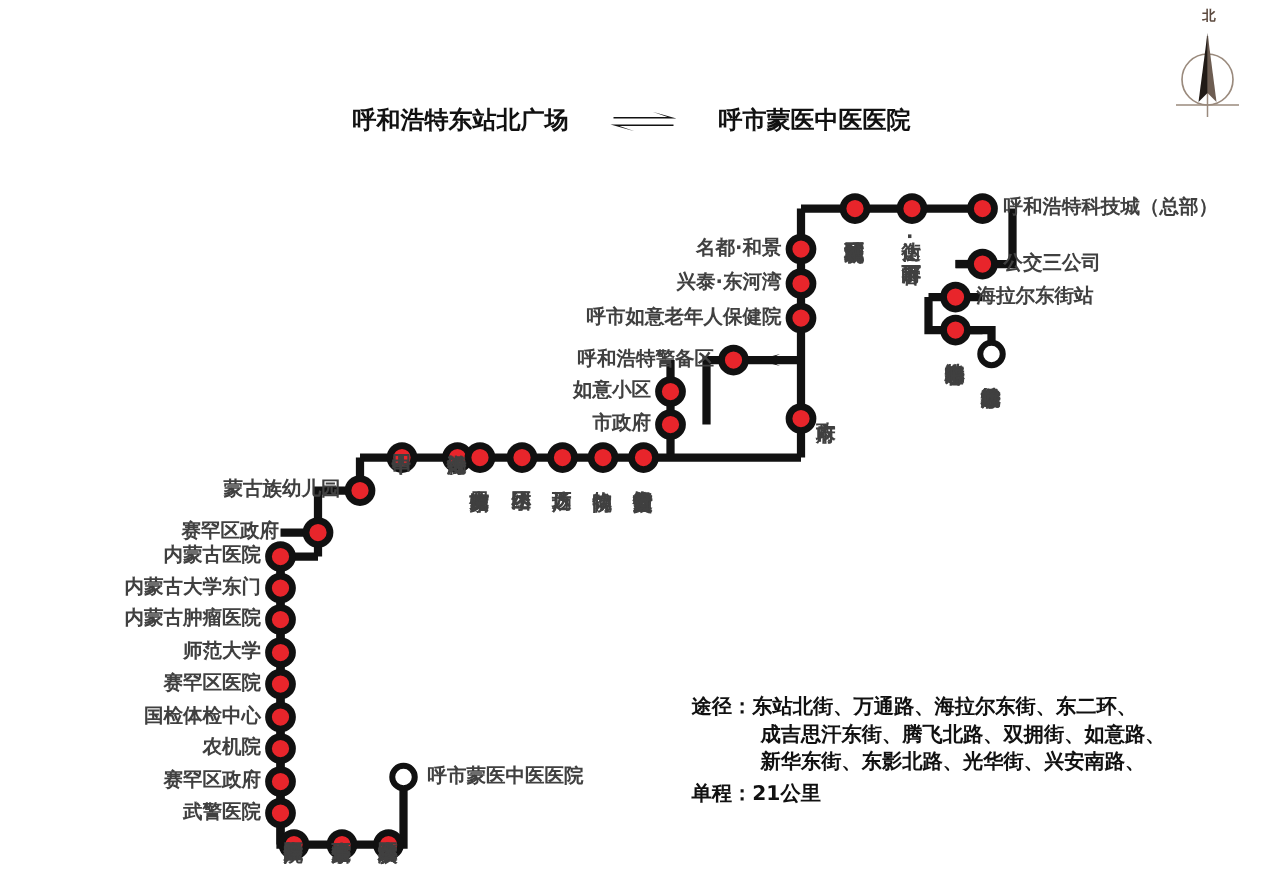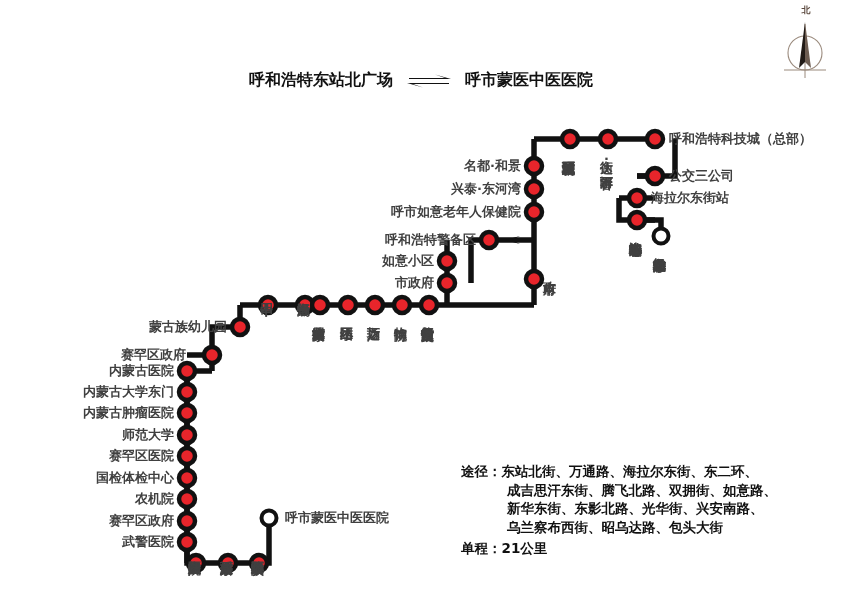--- a/index.html
+++ b/index.html
@@ -16,21 +16,21 @@
 
   
   .title{
     position:absolute;left:0;top:24px;width:842px;
     text-align:center;
     font-size:27px;font-weight:bold;letter-spacing:1px;
     color:#111;
   }
   .subtitle-wrap{
     position:absolute;left:0;top:70px;width:842px;
-    display:flex;align-items:center;justify-content:center;gap:12px;
+    display:flex;align-items:center;justify-content:center;gap:26px;
     font-size:16px;font-weight:bold;color:#111;
   }
   .sub-arrows{display:inline-block;width:48px;height:16px;position:relative;}
 
   
   .compass{position:absolute;left:776px;top:6px;width:58px;height:76px;}
   .compass-n{
     position:absolute;left:20px;top:-2px;width:20px;text-align:center;
     font-size:9px;font-weight:bold;color:#5c4a3f;
   }
@@ -207,20 +207,19 @@
       <div class="lbl " style="left: 285px; top: 511px;">呼市蒙医中医医院</div>
     </div>
 
   <div class="routeinfo">
     <div class="ri-row">
       <span class="ri-key">途径：</span>
       <span class="ri-val">东站北街、万通路、海拉尔东街、东二环、</span>
     </div>
     <div class="ri-cont">成吉思汗东街、腾飞北路、双拥街、如意路、</div>
     <div class="ri-cont">新华东街、东影北路、光华街、兴安南路、</div>
-    <div class="ri-cont">乌兰察布西街、昭乌达路、包头大街</div>
     <div class="ri-row ri-len">
       <span class="ri-key">单程：</span>
       <span class="ri-val">21公里</span>
     </div>
   </div>
 
 </div>
 
 </body></html>

